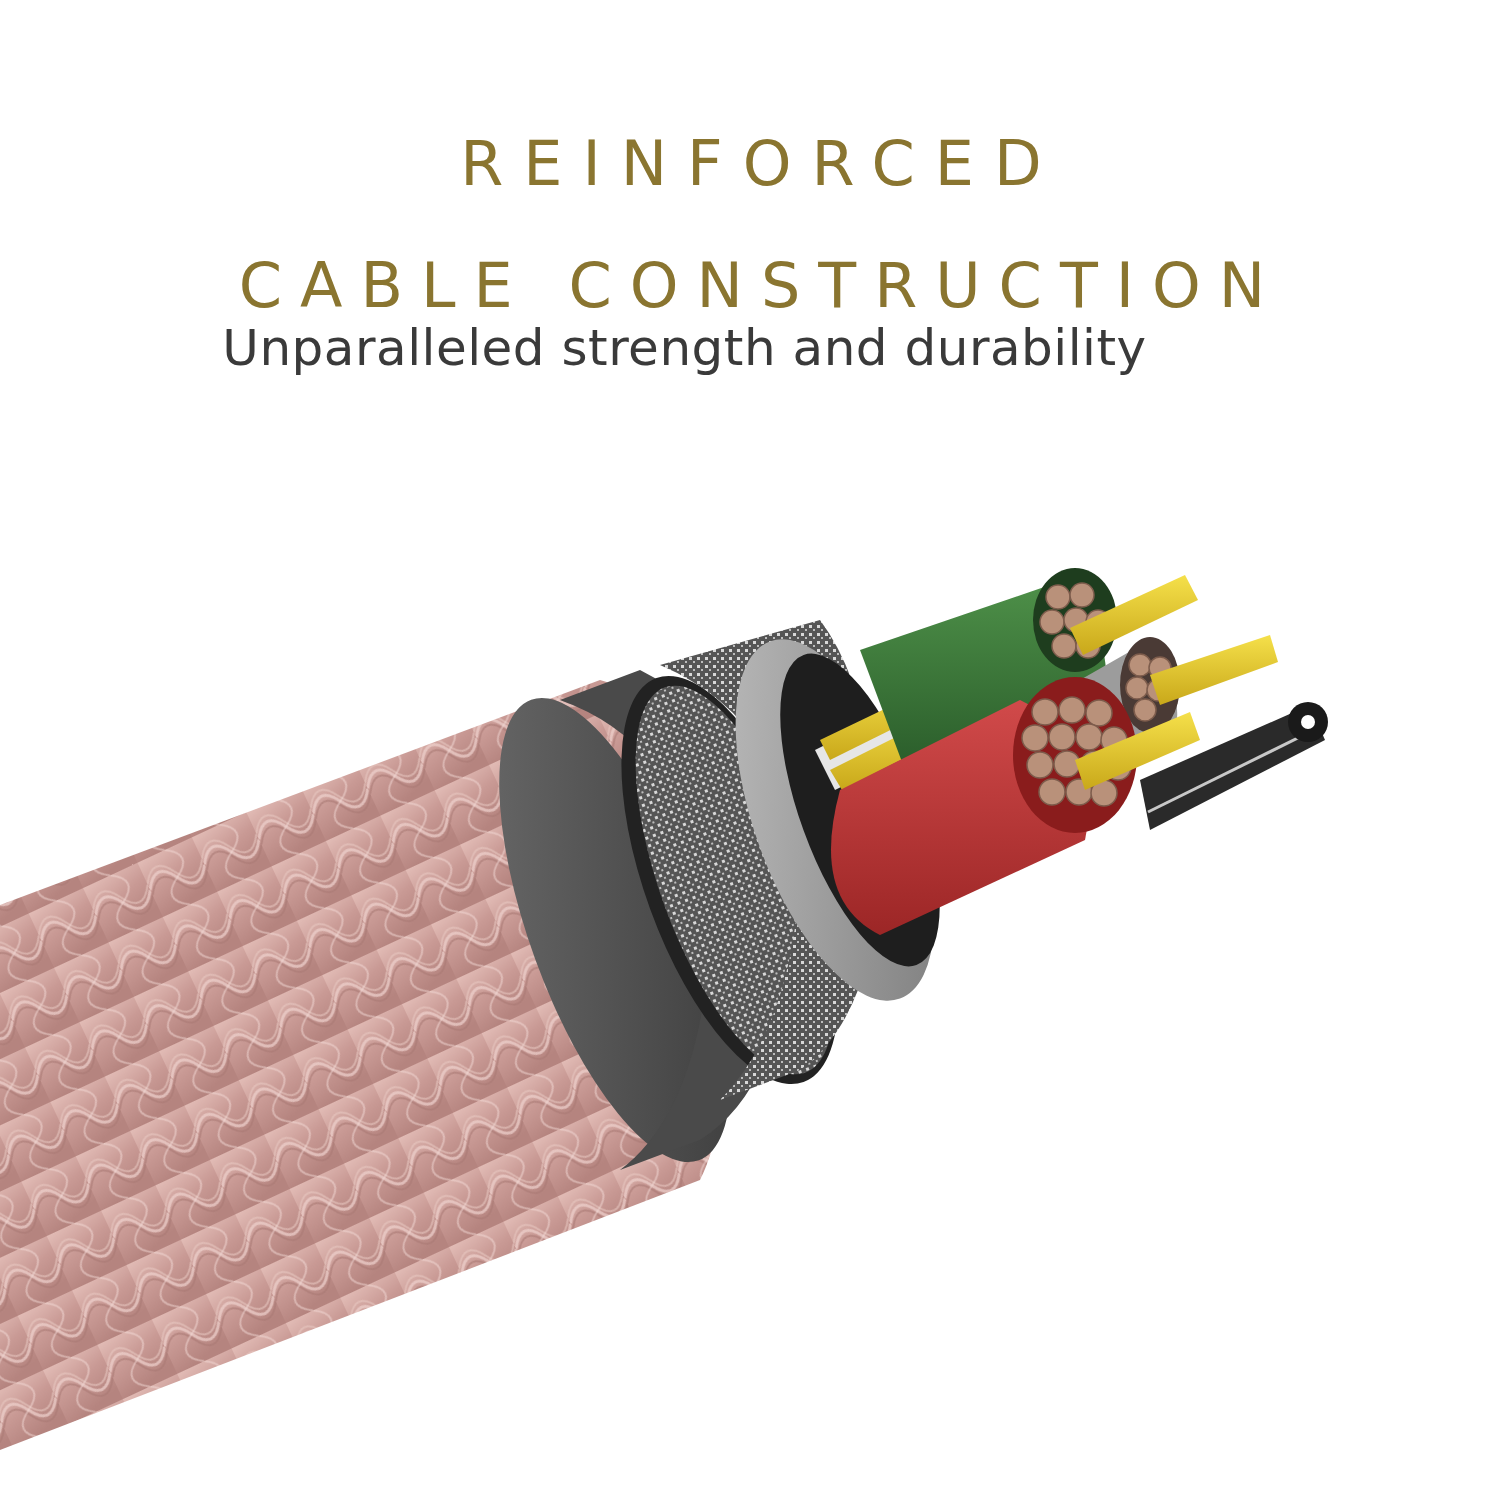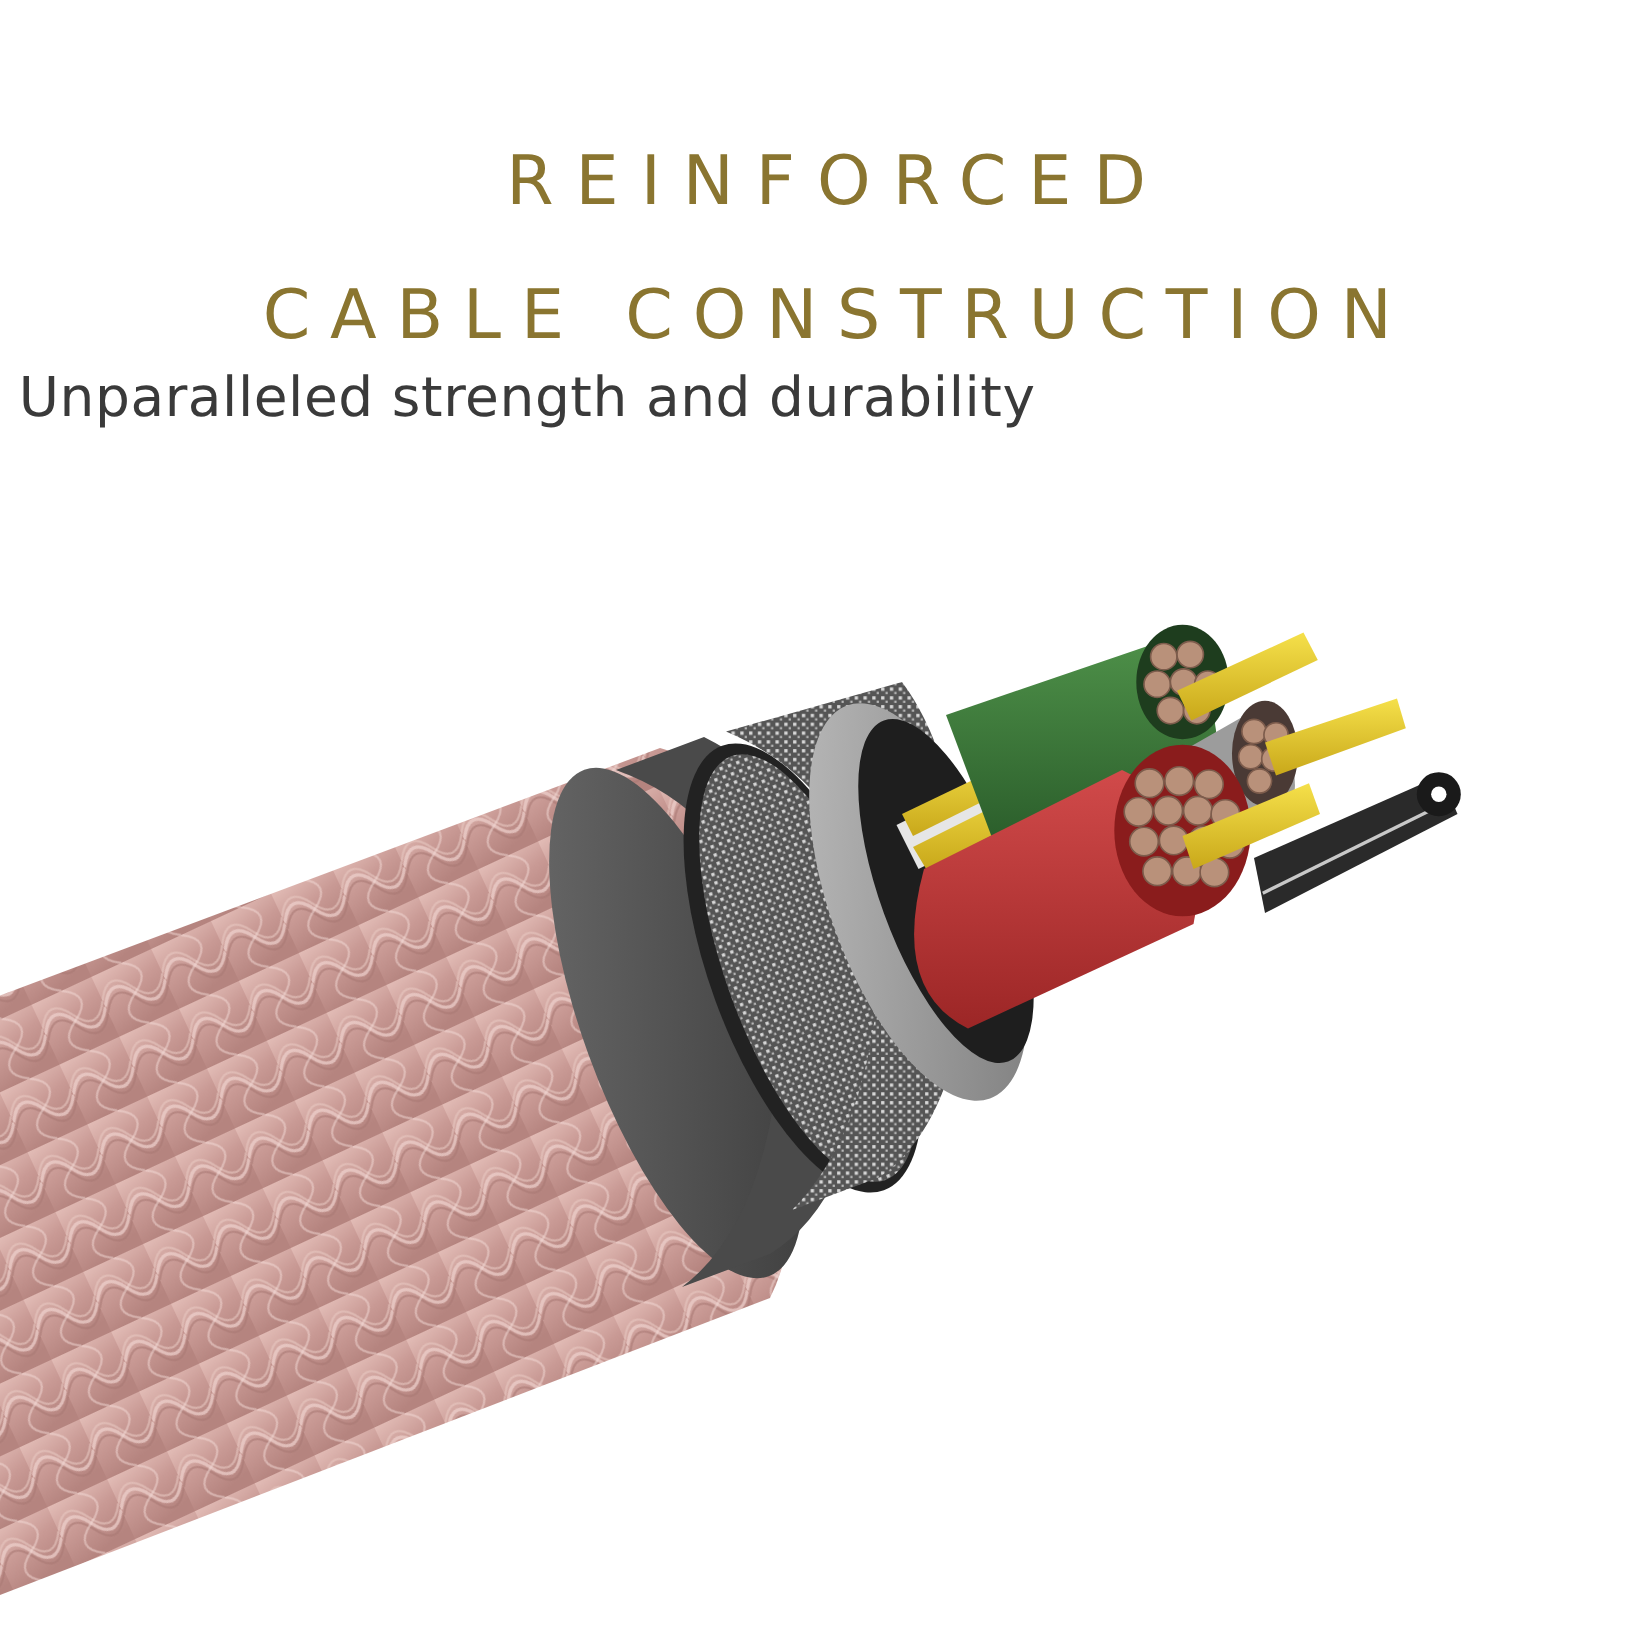--- a/index.html
+++ b/index.html
@@ -5,23 +5,23 @@
     html, body { margin: 0; padding: 0; background: #ffffff; }
     body { width: 1500px; height: 1500px; position: relative; overflow: hidden; font-family: "DejaVu Sans", sans-serif; }
     .headline {
       position: absolute; left: 11px; width: 1500px; text-align: center;
       color: #8a7530; font-family: "DejaVu Sans", sans-serif; font-weight: normal;
       letter-spacing: 20px; font-size: 62px; line-height: 1; margin: 0;
     }
     .headline.l1 { top: 133px; }
     .headline.l2 { top: 222px; letter-spacing: 18px; margin-top: 33px; }
     .subhead {
-      position: absolute; top: 315px; left: 0; width: 1361px; text-align: left;
+      position: absolute; top: 315px; left: 0; width: 1361px; text-align: center;
       color: #3a3a3a; font-family: "DejaVu Sans", sans-serif; font-size: 50px;
-      font-weight: normal; letter-spacing: 0.5px; margin: 17px;
+      font-weight: normal; letter-spacing: 0.5px; margin: 4px;
     }
     .illustration { position: absolute; left: 0; top: 540px; width: 1500px; height: 960px; }
     .illustration svg { width: 100%; height: 100%; display: block; }
   </style>
 </head>
 <body>
 
 <h1 class="headline l1">REINFORCED</h1>
 <h1 class="headline l2">CABLE CONSTRUCTION</h1>
 <p class="subhead">Unparalleled strength and durability</p>

